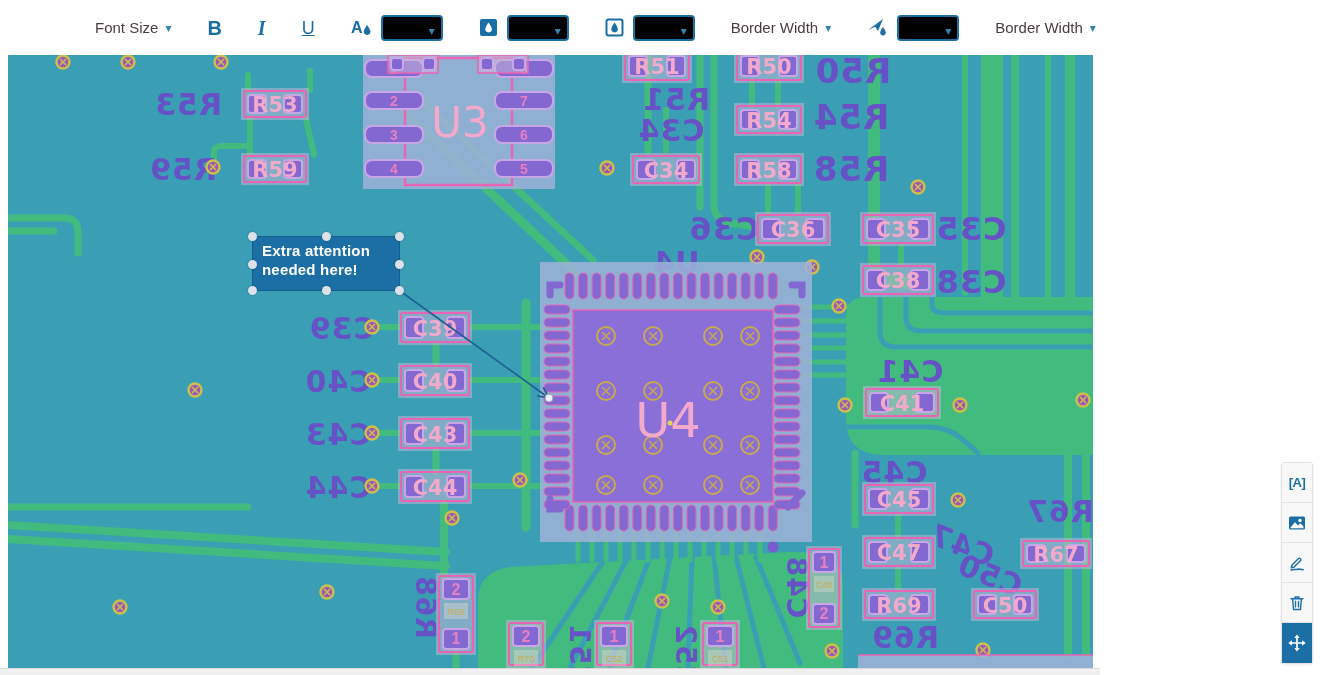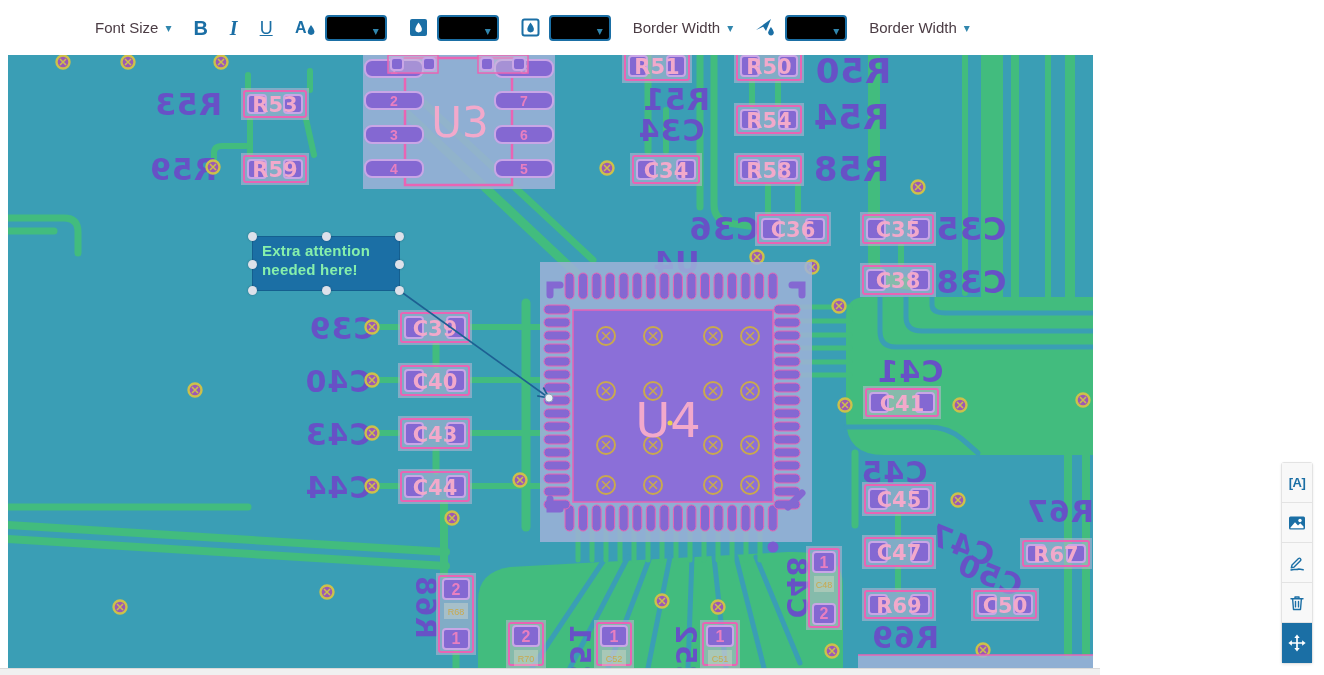--- a/index.html
+++ b/index.html
@@ -1,21 +1,21 @@
 <!DOCTYPE html>
 <html><head>
 <meta charset="utf-8">
 <style>
   * { margin:0; padding:0; box-sizing:border-box; }
   html,body { width:1324px; height:675px; background:#ffffff; overflow:hidden;
               font-family:"Liberation Sans", sans-serif; }
 
   
   .toolbar { position:absolute; left:0; top:0; width:1324px; height:55px;
-             background:#fff; display:flex; align-items:center; gap:22px;
+             background:#fff; display:flex; align-items:center; gap:36px;
              padding-left:95px; }
   .tb-label { font-size:15px; color:#4b3c44; display:flex; align-items:center; gap:7px;
               cursor:pointer; white-space:nowrap; }
   .chev { color:#3186ad; font-size:12px; line-height:1; }
   .tb-letter { background:none; border:none; cursor:pointer; color:#1b6fa5; line-height:1; }
   .b-btn { font-weight:bold; font-size:20px; font-family:"Liberation Sans",sans-serif; }
   .i-btn { font-style:italic; font-weight:bold; font-size:20px; font-family:"Liberation Serif",serif; }
   .u-btn { font-size:18px; text-decoration:underline; font-weight:500; }
   .pair { display:flex; align-items:center; gap:9px; }
   .icon-btn { background:none; border:none; cursor:pointer; display:flex; align-items:center; }
@@ -23,21 +23,21 @@
             position:relative; cursor:pointer; }
   .swatch .chev { position:absolute; right:6px; bottom:2px; }
 
   
   .canvas { position:absolute; left:8px; top:55px; width:1085px; height:613px;
             overflow:visible; }
   .canvas svg { display:block; }
 
   
   .ann-box { position:absolute; background:#1b6fa5; border:1px solid #155f8f;
-             color:#86efac; cursor:move; }
+             color:#ffffff; cursor:move; }
   .ann-text { font-size:15px; font-weight:600; line-height:1.25; padding:5px 9px;
               white-space:pre-line; letter-spacing:.2px; }
   .ann-h { position:absolute; width:9px; height:9px; border-radius:50%;
            background:#dde1ea; box-shadow:0 0 2px rgba(40,50,70,.45); }
   .h-tl{left:-5px;top:-5px} .h-tm{left:calc(50% - 4px);top:-5px} .h-tr{right:-5px;top:-5px}
   .h-ml{left:-5px;top:calc(50% - 4px)} .h-mr{right:-5px;top:calc(50% - 4px)}
   .h-bl{left:-5px;bottom:-5px} .h-bm{left:calc(50% - 4px);bottom:-5px} .h-br{right:-5px;bottom:-5px}
 
   
   .side-tools { position:absolute; left:1281px; top:462px; width:32px;

